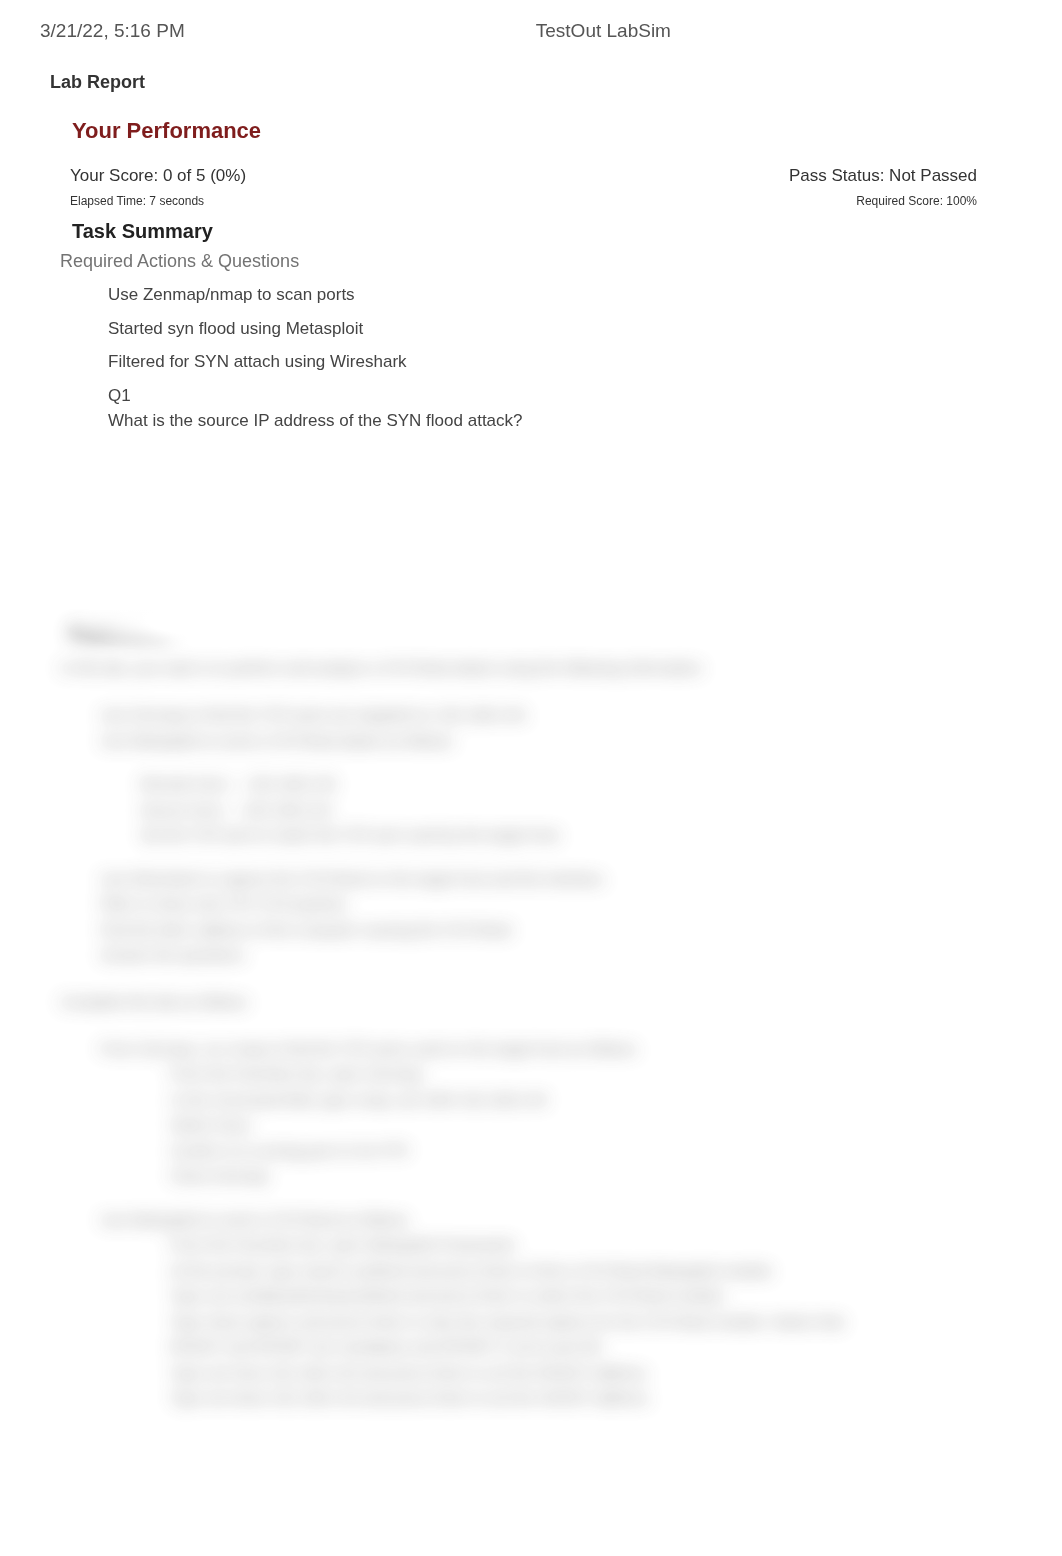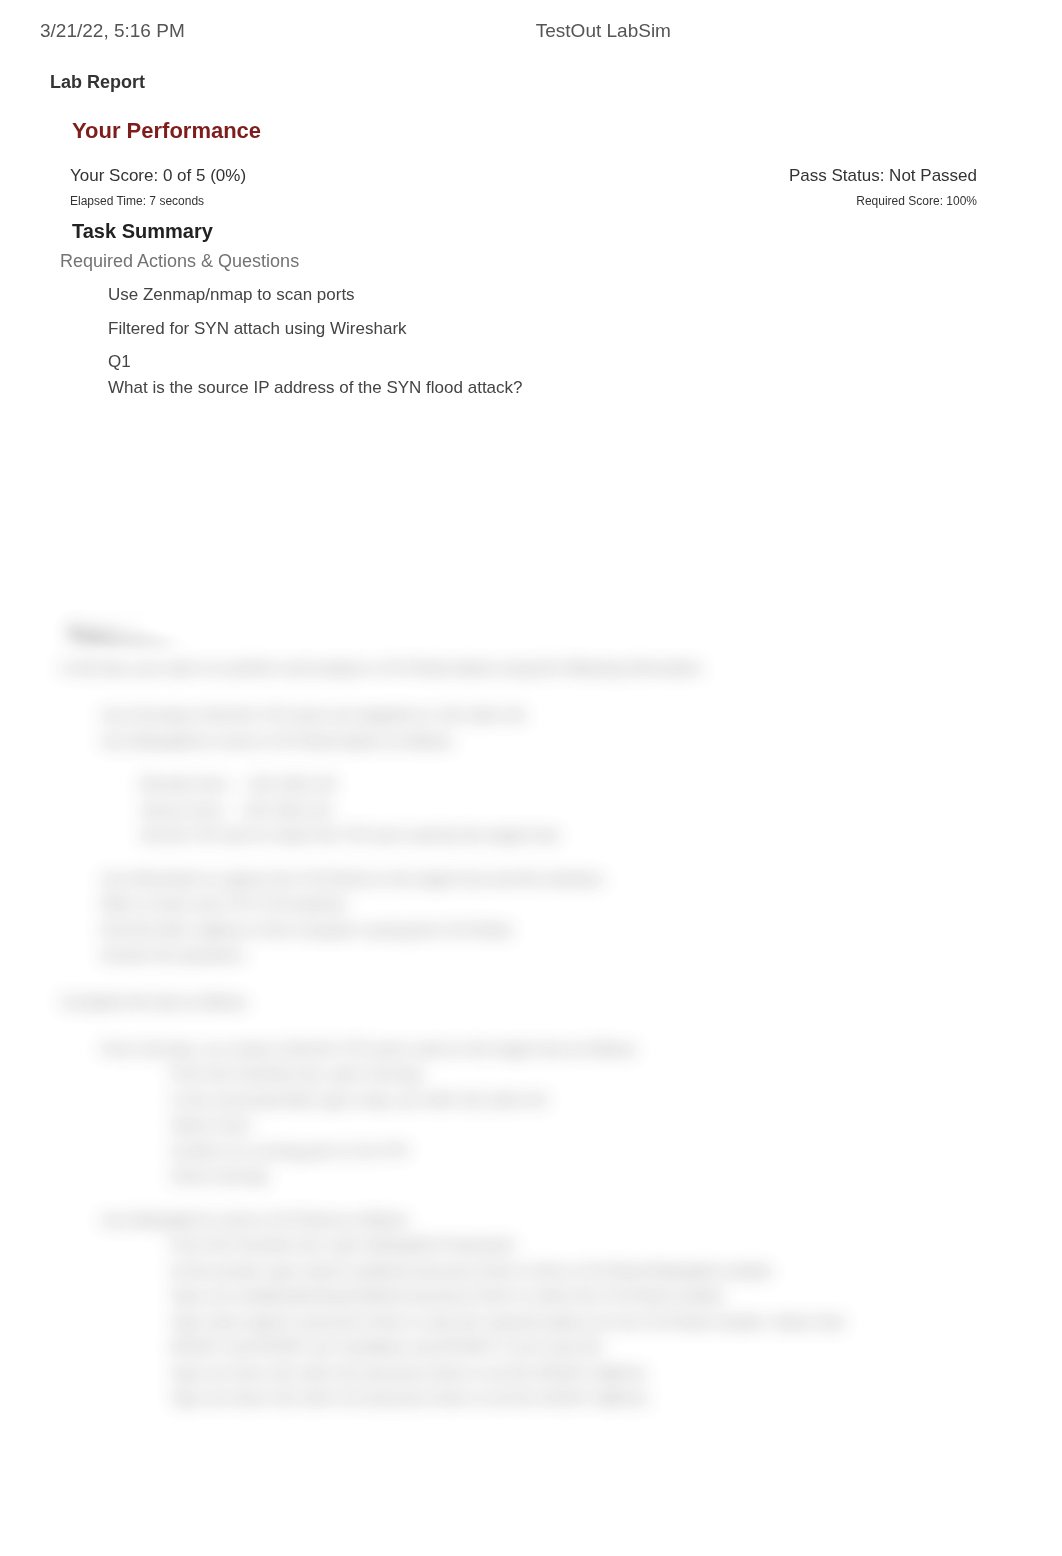--- a/index.html
+++ b/index.html
@@ -136,20 +136,21 @@
   <div>Elapsed Time: 7 seconds</div>
   <div>Required Score: 100%</div>
 </div>
 
 <div class="task-heading">Task Summary</div>
 
 <div class="required-heading">Required Actions &amp; Questions</div>
 
 <div class="action-list">
   <div class="action-item">Use Zenmap/nmap to scan ports</div>
+  <div class="action-item">Started syn flood using Metasploit</div>
   <div class="action-item">Filtered for SYN attach using Wireshark</div>
   <div class="q-row question-item">
     <span class="q-label">Q1</span>
     <span class="q-text">What is the source IP address of the SYN flood attack?</span>
   </div>
   <div class="gap-large"></div>
 </div>
 
 <div class="blur-zone">
   <div class="blur-h">Explanation</div>

